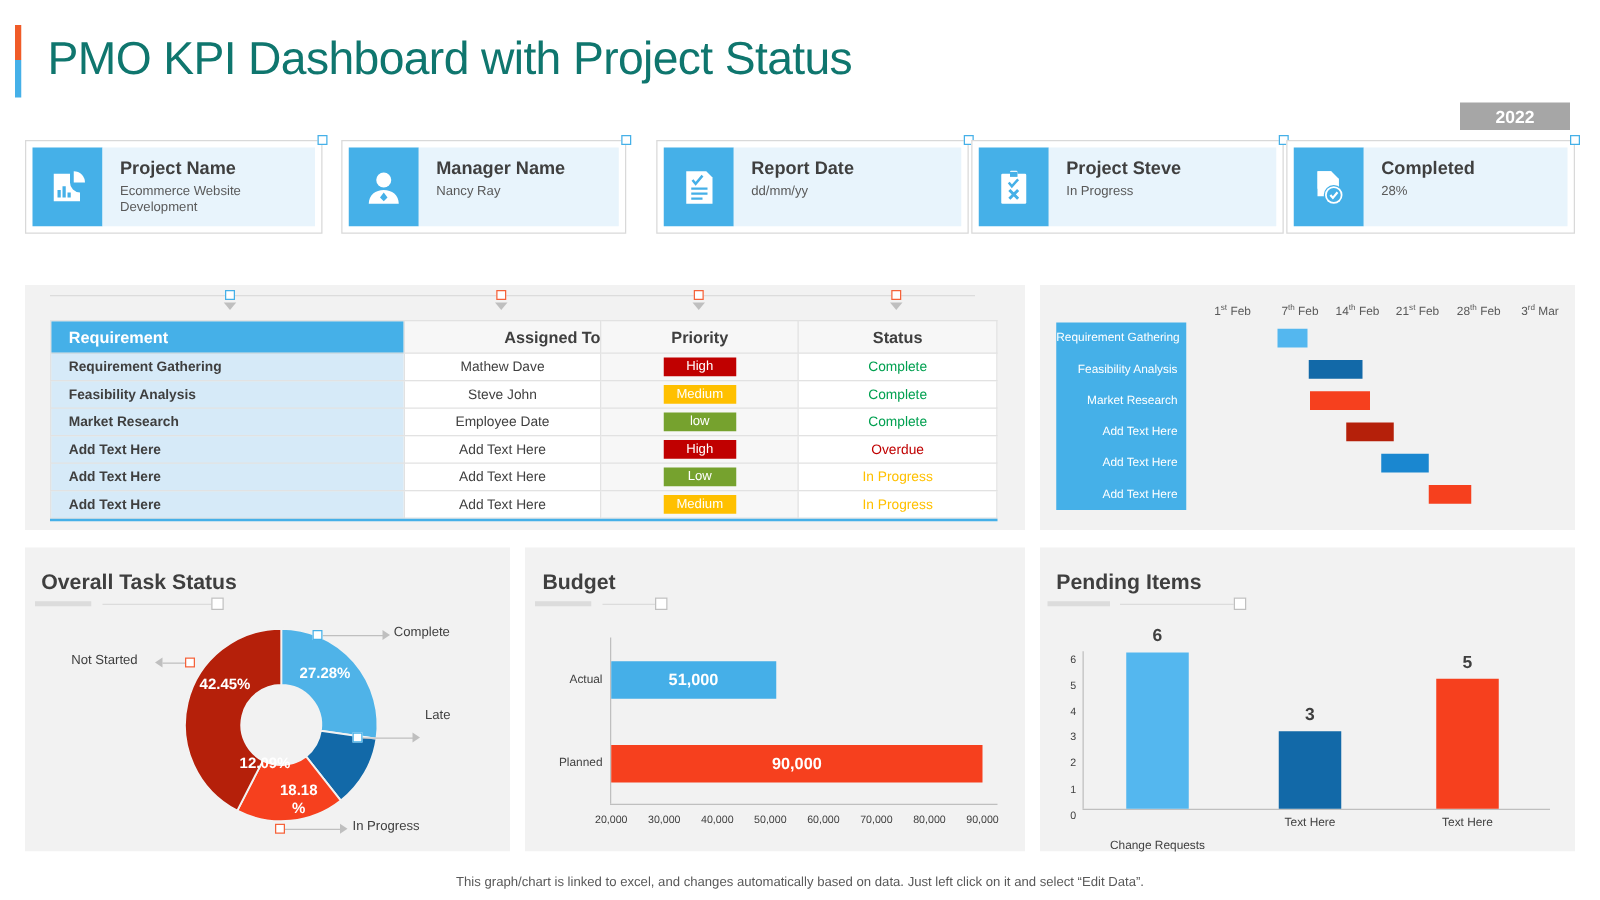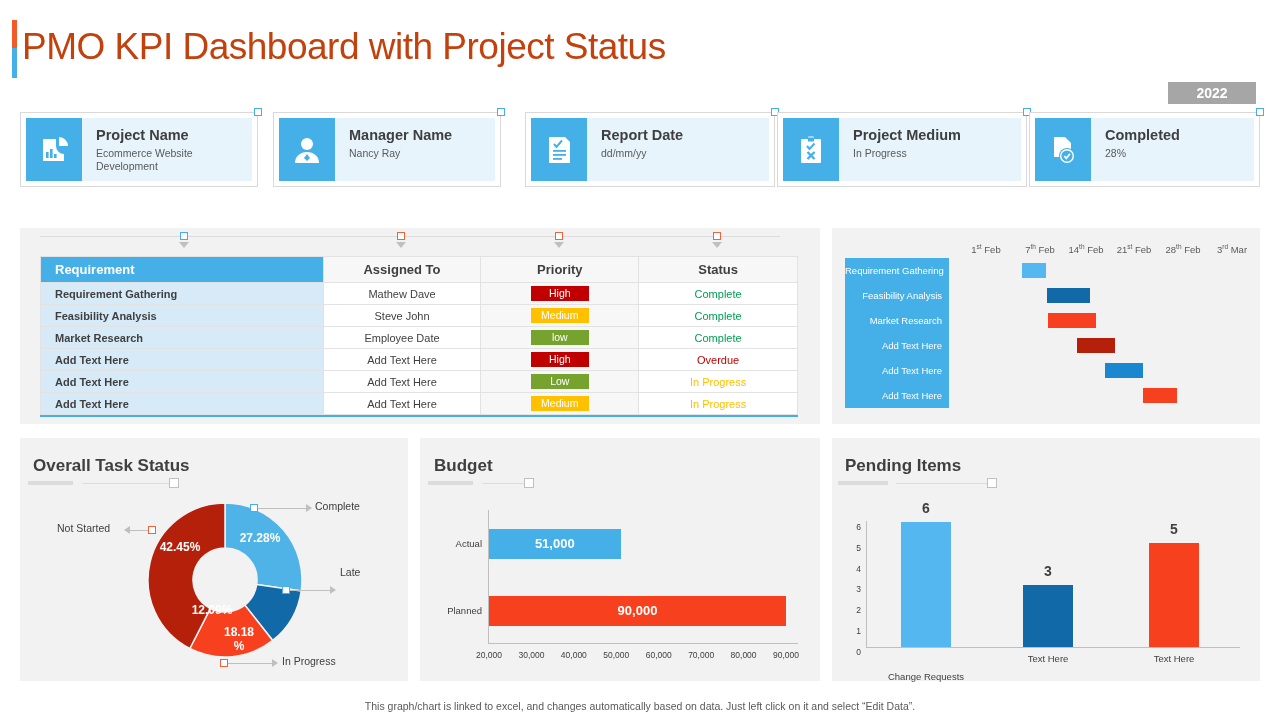--- a/index.html
+++ b/index.html
@@ -8,22 +8,22 @@
     background: #ffffff;
     font-family: "Liberation Sans", sans-serif;
     overflow: hidden;
   }
   .page { position: relative; width: 1280px; height: 720px; }
 
   
   .title-accent { position: absolute; left: 12px; top: 20px; width: 5px; height: 28px; background: #F05B28; }
   .title-accent2 { position: absolute; left: 12px; top: 48px; width: 5px; height: 30px; background: #45B0E8; }
   .page-title {
-    position: absolute; left: 22px; top: 26px;
-    font-size: 37px; font-weight: 400; color: #c2410c;
+    position: absolute; left: 38px; top: 26px;
+    font-size: 37px; font-weight: 400; color: #0f766e;
     letter-spacing: -0.5px; white-space: nowrap;
   }
 
   
   .year-badge {
     position: absolute; left: 1168px; top: 82px;
     width: 88px; height: 22px;
     background: #A6A6A6; color: #ffffff;
     font-size: 14px; font-weight: bold;
     display: flex; align-items: center; justify-content: center;
@@ -197,21 +197,21 @@
       <div class="icon-box">
         <svg width="30" height="30" viewBox="0 0 30 30">
           <rect x="5" y="4" width="20" height="24" rx="1" fill="#fff"></rect>
           <rect x="12" y="1.5" width="6" height="5" rx="1" fill="#fff"></rect>
           <rect x="12" y="2.5" width="6" height="4" fill="#45B0E8"></rect>
           <polyline points="11,11 13.5,14 18.5,8.5" fill="none" stroke="#45B0E8" stroke-width="2"></polyline>
           <path d="M11.5 17 l7 7 M18.5 17 l-7 7" stroke="#45B0E8" stroke-width="2.4" fill="none"></path>
         </svg>
       </div>
       <div class="text-box">
-        <div class="kpi-title">Project Medium</div>
+        <div class="kpi-title">Project Steve</div>
         <div class="kpi-sub">In Progress</div>
       </div>
       <div class="handle-sq" style="left:245px;top:-5px;"></div>
     </div>
 
     <div class="kpi-card" style="left:1009px;width:231px;">
       <div class="icon-box">
         <svg width="30" height="30" viewBox="0 0 30 30">
           <path d="M6 2 h11 l6 6 v8 h-17 z M17 2 v6 h6 z" fill="#fff"></path>
           <path d="M6 2 h11 l6 6 v14 h-17 z" fill="#fff"></path>
@@ -239,21 +239,21 @@
     <div class="tbl-handle" style="left:515px;"></div>
     <div class="tbl-tri" style="left:514px;"></div>
     <div class="tbl-handle" style="left:673px;"></div>
     <div class="tbl-tri" style="left:672px;"></div>
   </div>
 
   <table class="act">
     <thead>
       <tr>
         <th class="first" style="width:283px;">Requirement</th>
-        <th style="width:158px;">Assigned  To</th>
+        <th style="width:158px;text-align:right;">Assigned  To</th>
         <th style="width:158px;">Priority</th>
         <th style="width:159px;">Status</th>
       </tr>
     </thead>
     <tbody id="act-body">
         <tr>
           <td class="act-name">Requirement Gathering</td>
           <td class="assigned">Mathew Dave</td>
           <td class="prio"><span class="badge" style="background:#C00000">High</span></td>
           <td class="stat" style="color:#00A050">Complete</td>

